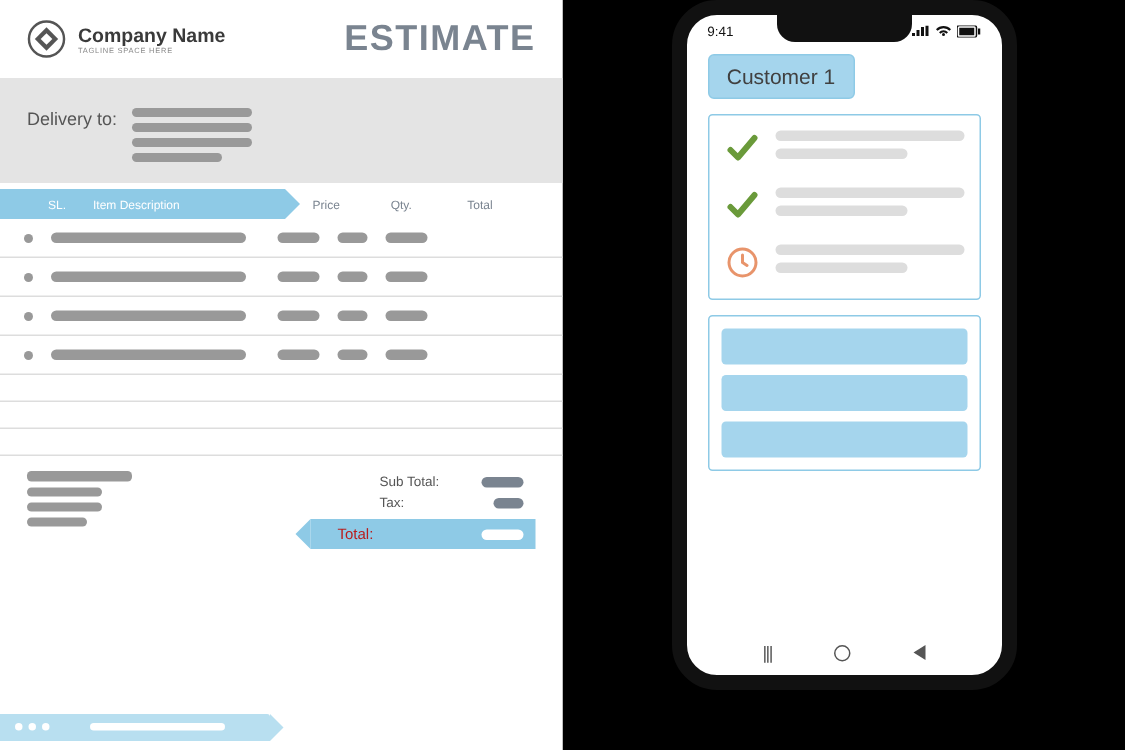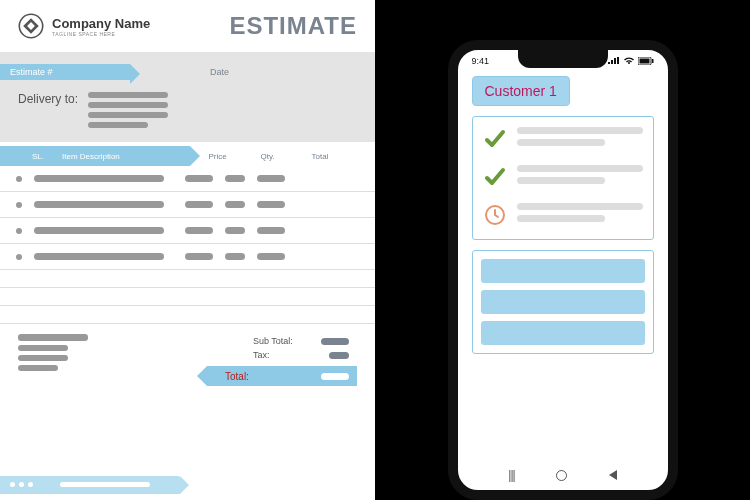--- a/index.html
+++ b/index.html
@@ -1,18 +1,18 @@
 <!DOCTYPE html>
 <html><head>
 <meta charset="utf-8">
 <style>
 * { margin: 0; padding: 0; box-sizing: border-box; }
 body { font-family: Arial, sans-serif; width: 750px; height: 500px; display: flex; background: #fff; }
 .left-panel { width: 375px; height: 500px; background: #fff; position: relative; }
-.right-panel { width: 375px; height: 500px; background: #000; display: flex; align-items: flex-end; justify-content: center; }
+.right-panel { width: 375px; height: 500px; background: #000; display: flex; align-items: flex-start; justify-content: center; }
 
 
 .doc-header { height: 52px; display: flex; align-items: center; justify-content: space-between; padding: 0 18px; }
 .logo-block { display: flex; align-items: center; gap: 8px; }
 .logo-icon { width: 26px; height: 26px; }
 .logo-text { display: flex; flex-direction: column; }
 .company-name { font-size: 13px; font-weight: bold; color: #3a3a3a; }
 .tagline { font-size: 5px; color: #888; letter-spacing: 0.5px; }
 .doc-title { font-size: 24px; font-weight: bold; color: #7a8490; letter-spacing: 1px; }
 
@@ -66,21 +66,21 @@
 .footer-dots { position: absolute; left: 10px; top: 6px; display: flex; gap: 4px; }
 .footer-dots span { width: 5px; height: 5px; background: #fff; border-radius: 50%; }
 .footer-line { position: absolute; left: 60px; top: 6px; width: 90px; height: 5px; background: #fff; border-radius: 3px; }
 
 
 .phone { width: 230px; height: 460px; background: #fff; border: 10px solid #111; border-radius: 30px; position: relative; overflow: hidden; }
 .notch { position: absolute; top: 0; left: 50%; transform: translateX(-50%); width: 90px; height: 18px; background: #111; border-bottom-left-radius: 12px; border-bottom-right-radius: 12px; }
 .status-bar { display: flex; justify-content: space-between; padding: 6px 14px 0 14px; font-size: 9px; color: #111; }
 .status-icons { display: flex; gap: 3px; align-items: center; }
 .phone-content { padding: 10px 14px; }
-.customer-badge { background: #a5d5ed; color: #be185d; font-size: 14px; padding: 6px 12px; border-radius: 4px; display: inline-block; border: 1px solid #8ecae6; }
+.customer-badge { background: #a5d5ed; color: #404040; font-size: 14px; padding: 6px 12px; border-radius: 4px; display: inline-block; border: 1px solid #8ecae6; }
 .task-box { border: 1px solid #8ecae6; border-radius: 3px; margin-top: 10px; padding: 10px; }
 .task { display: flex; gap: 10px; margin-bottom: 14px; }
 .task-icon { width: 24px; height: 24px; flex-shrink: 0; }
 .task-lines { flex: 1; display: flex; flex-direction: column; gap: 5px; }
 .task-line { height: 7px; background: #ddd; border-radius: 4px; }
 .action-box { border: 1px solid #8ecae6; border-radius: 3px; margin-top: 10px; padding: 8px; display: flex; flex-direction: column; gap: 7px; }
 .action-bar { height: 24px; background: #a5d5ed; border-radius: 3px; }
 .nav-bar { position: absolute; bottom: 4px; left: 0; right: 0; display: flex; justify-content: space-around; align-items: center; padding: 4px 30px; }
 .nav-recent { font-size: 12px; color: #555; letter-spacing: -1px; }
 .nav-home { width: 11px; height: 11px; border: 1.5px solid #555; border-radius: 50%; }
@@ -99,24 +99,20 @@
       </svg>
       <div class="logo-text">
         <div class="company-name">Company Name</div>
         <div class="tagline">TAGLINE SPACE HERE</div>
       </div>
     </div>
     <div class="doc-title">ESTIMATE</div>
   </div>
 
   <div class="meta-area">
-    <div class="meta-bar">
-      <div class="meta-est">Estimate #</div>
-      <div class="meta-date">Date</div>
-    </div>
     <div class="delivery">
       <div class="delivery-label">Delivery to:</div>
       <div class="placeholder-lines">
         <div class="pl-line" style="width:80px"></div>
         <div class="pl-line" style="width:80px"></div>
         <div class="pl-line" style="width:80px"></div>
         <div class="pl-line" style="width:60px"></div>
       </div>
     </div>
   </div>

